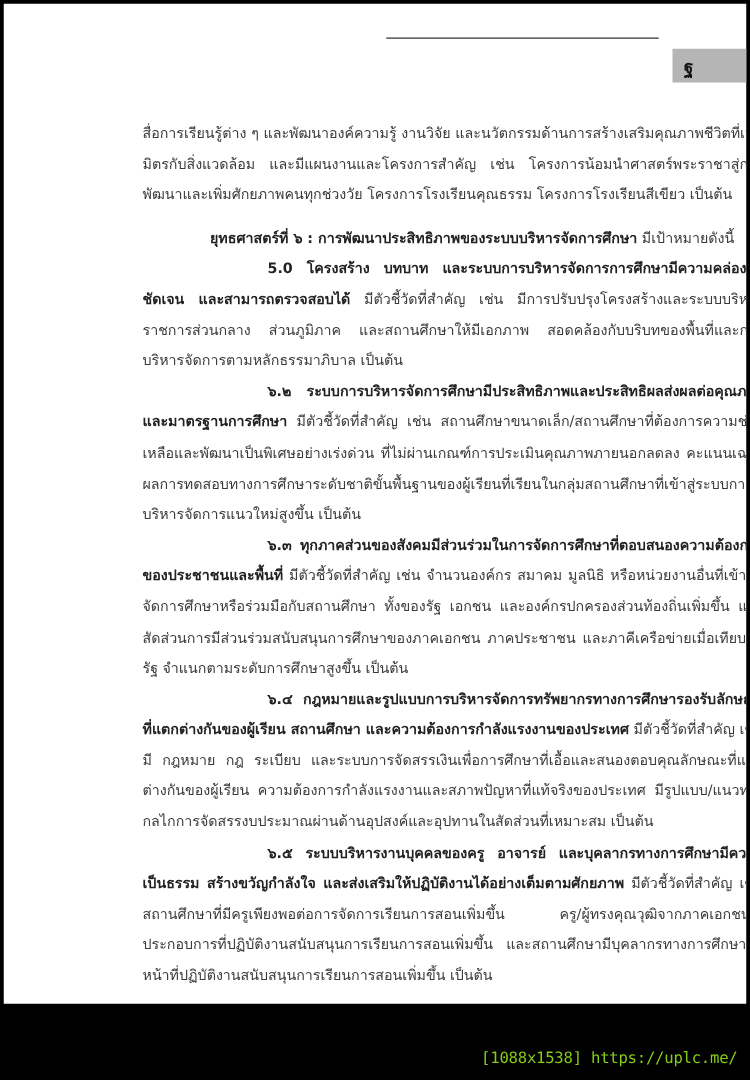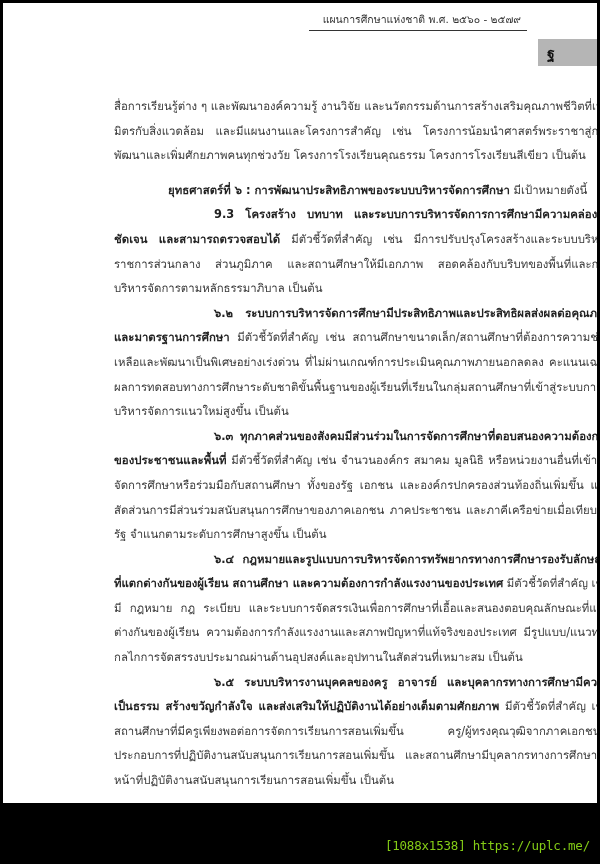--- a/index.html
+++ b/index.html
@@ -35,32 +35,31 @@
   .bold { font-weight: bold; color: #222; }
   .footer-caption {
     position: absolute; right: 10px; top: 838px; color: #84cc16;
     font-family: "DejaVu Sans Mono", monospace; font-size: 12.5px; letter-spacing: -0.2px;
   }
 </style>
 </head>
 <body>
 
 <div class="page">
-  <div class="header-title">แผนการศึกษาแห่งชาติ พ.ศ. ๒๕๖๐ - ๒๕๗๙</div>
   <div class="header-rule"></div>
   <div class="page-tab">
     <span class="page-num">ฐ</span>
   </div>
 
   <div class="body-text">
     <p>สื่อการเรียนรู้ต่าง ๆ และพัฒนาองค์ความรู้ งานวิจัย และนวัตกรรมด้านการสร้างเสริมคุณภาพชีวิตที่เป็นมิตรกับสิ่งแวดล้อม และมีแผนงานและโครงการสำคัญ เช่น โครงการน้อมนำศาสตร์พระราชาสู่การพัฒนาและเพิ่มศักยภาพคนทุกช่วงวัย โครงการโรงเรียนคุณธรรม โครงการโรงเรียนสีเขียว เป็นต้น</p>
 
     <p class="indent gap"><span class="bold">ยุทธศาสตร์ที่ ๖ : การพัฒนาประสิทธิภาพของระบบบริหารจัดการศึกษา</span><span> มีเป้าหมายดังนี้</span></p>
 
-    <p class="indent2"><span class="bold">9.3</span><span class="bold"> โครงสร้าง บทบาท และระบบการบริหารจัดการการศึกษามีความคล่องตัว ชัดเจน และสามารถตรวจสอบได้</span><span> มีตัวชี้วัดที่สำคัญ เช่น มีการปรับปรุงโครงสร้างและระบบบริหารราชการส่วนกลาง ส่วนภูมิภาค และสถานศึกษาให้มีเอกภาพ สอดคล้องกับบริบทของพื้นที่และการบริหารจัดการตามหลักธรรมาภิบาล เป็นต้น</span></p>
+    <p class="indent2"><span class="bold">5.0</span><span class="bold"> โครงสร้าง บทบาท และระบบการบริหารจัดการการศึกษามีความคล่องตัว ชัดเจน และสามารถตรวจสอบได้</span><span> มีตัวชี้วัดที่สำคัญ เช่น มีการปรับปรุงโครงสร้างและระบบบริหารราชการส่วนกลาง ส่วนภูมิภาค และสถานศึกษาให้มีเอกภาพ สอดคล้องกับบริบทของพื้นที่และการบริหารจัดการตามหลักธรรมาภิบาล เป็นต้น</span></p>
 
     <p class="indent2"><span class="bold">๖.๒</span><span class="bold"> ระบบการบริหารจัดการศึกษามีประสิทธิภาพและประสิทธิผลส่งผลต่อคุณภาพและมาตรฐานการศึกษา</span><span> มีตัวชี้วัดที่สำคัญ เช่น สถานศึกษาขนาดเล็ก/สถานศึกษาที่ต้องการความช่วยเหลือและพัฒนาเป็นพิเศษอย่างเร่งด่วน ที่ไม่ผ่านเกณฑ์การประเมินคุณภาพภายนอกลดลง คะแนนเฉลี่ยผลการทดสอบทางการศึกษาระดับชาติขั้นพื้นฐานของผู้เรียนที่เรียนในกลุ่มสถานศึกษาที่เข้าสู่ระบบการบริหารจัดการแนวใหม่สูงขึ้น เป็นต้น</span></p>
 
     <p class="indent2"><span class="bold">๖.๓</span><span class="bold"> ทุกภาคส่วนของสังคมมีส่วนร่วมในการจัดการศึกษาที่ตอบสนองความต้องการของประชาชนและพื้นที่</span><span> มีตัวชี้วัดที่สำคัญ เช่น จำนวนองค์กร สมาคม มูลนิธิ หรือหน่วยงานอื่นที่เข้ามาจัดการศึกษาหรือร่วมมือกับสถานศึกษา ทั้งของรัฐ เอกชน และองค์กรปกครองส่วนท้องถิ่นเพิ่มขึ้น และสัดส่วนการมีส่วนร่วมสนับสนุนการศึกษาของภาคเอกชน ภาคประชาชน และภาคีเครือข่ายเมื่อเทียบกับรัฐ จำแนกตามระดับการศึกษาสูงขึ้น เป็นต้น</span></p>
 
     <p class="indent2"><span class="bold">๖.๔</span><span class="bold"> กฎหมายและรูปแบบการบริหารจัดการทรัพยากรทางการศึกษารองรับลักษณะที่แตกต่างกันของผู้เรียน สถานศึกษา และความต้องการกำลังแรงงานของประเทศ</span><span> มีตัวชี้วัดที่สำคัญ เช่น มี กฎหมาย กฎ ระเบียบ และระบบการจัดสรรเงินเพื่อการศึกษาที่เอื้อและสนองตอบคุณลักษณะที่แตกต่างกันของผู้เรียน ความต้องการกำลังแรงงานและสภาพปัญหาที่แท้จริงของประเทศ มีรูปแบบ/แนวทาง กลไกการจัดสรรงบประมาณผ่านด้านอุปสงค์และอุปทานในสัดส่วนที่เหมาะสม เป็นต้น</span></p>
 
     <p class="indent2"><span class="bold">๖.๕</span><span class="bold"> ระบบบริหารงานบุคคลของครู อาจารย์ และบุคลากรทางการศึกษามีความเป็นธรรม สร้างขวัญกำลังใจ และส่งเสริมให้ปฏิบัติงานได้อย่างเต็มตามศักยภาพ</span><span> มีตัวชี้วัดที่สำคัญ เช่น สถานศึกษาที่มีครูเพียงพอต่อการจัดการเรียนการสอนเพิ่มขึ้น ครู/ผู้ทรงคุณวุฒิจากภาคเอกชน/ผู้ประกอบการที่ปฏิบัติงานสนับสนุนการเรียนการสอนเพิ่มขึ้น และสถานศึกษามีบุคลากรทางการศึกษาทำหน้าที่ปฏิบัติงานสนับสนุนการเรียนการสอนเพิ่มขึ้น เป็นต้น</span></p>
   </div>
 </div>

